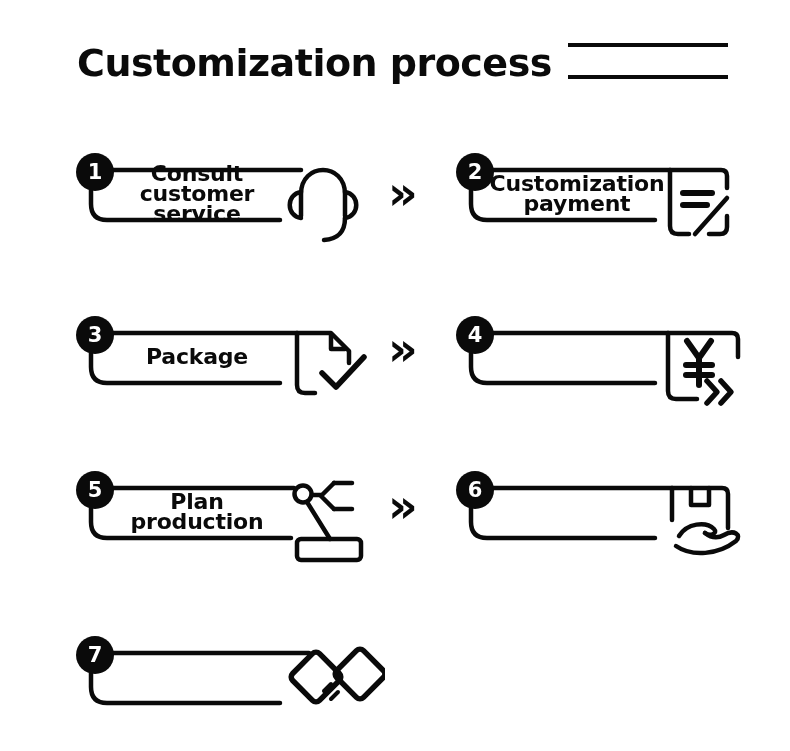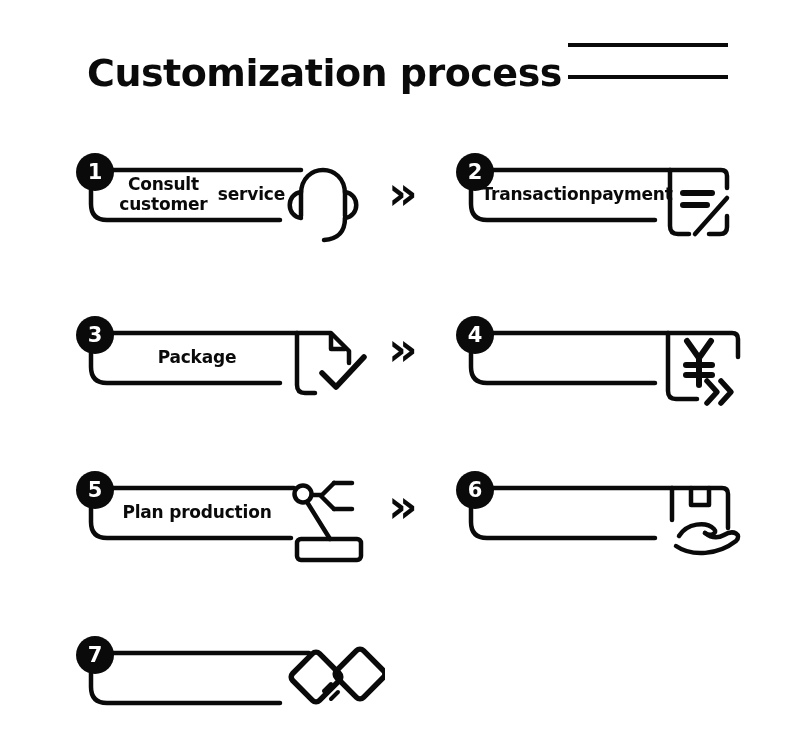--- a/index.html
+++ b/index.html
@@ -1,41 +1,41 @@
 <!DOCTYPE html>
 <html><head>
 <meta charset="utf-8">
 <style>
   html,body{margin:0;padding:0;background:#ffffff;}
   .canvas{
     position:relative;width:790px;height:751px;background:#ffffff;
     font-family:"DejaVu Sans","Liberation Sans",sans-serif;color:#0a0a0a;overflow:hidden;
   }
   .page-title{
-    position:absolute;left:70px;top:34px;margin:17px;
+    position:absolute;left:70px;top:34px;margin:7px;
     font-size:38px;font-weight:bold;letter-spacing:-0.5px;white-space:nowrap;
   }
   .tline{position:absolute;left:568px;width:160px;height:4px;background:#0a0a0a;}
   .tline.l1{top:43px}.tline.l2{top:75px}
 
   .step{position:absolute;width:310px;height:120px;}
   .step svg{position:absolute;left:0;top:0;width:310px;height:120px;}
   .ln{fill:none;stroke:#0a0a0a;stroke-width:4.5;stroke-linecap:round;stroke-linejoin:round;}
   .thick{stroke-width:6px;}
   .mid{stroke-width:5.5px;}
   .thin{stroke-width:4px;}
   .badge{
     position:absolute;left:1px;top:5px;width:38px;height:38px;border-radius:50%;
     background:#0a0a0a;color:#ffffff;display:flex;align-items:center;justify-content:center;
     font-size:21px;font-weight:bold;
   }
   .step-label{
     position:absolute;left:34px;top:20px;width:176px;height:52px;
-    display:flex;align-items:center;justify-content:center;
-    text-align:center;font-size:17px;font-weight:bold;line-height:20px;letter-spacing:-0.2px;
+    display:flex;flex-direction:column;align-items:center;justify-content:center;
+    text-align:center;font-size:22px;font-weight:bold;line-height:20px;letter-spacing:-0.2px;
   }
   .flow-arrow{
     position:absolute;left:388px;font-size:46px;font-weight:bold;line-height:1;color:#0a0a0a;
   }
   .fa1{top:170px}.fa2{top:326px}.fa3{top:483px}
 </style>
 </head>
 <body>
 
 <div class="canvas">
@@ -74,21 +74,21 @@
         <path class="ln thick" d="M 228 45 H 257"></path>
         <path class="ln thick" d="M 228 57 H 252"></path>
         <path class="ln" d="M 240 86 L 272 50"></path>
         <path class="ln" d="M 254 86 H 265 Q 272 86 272 79 V 68"></path>
       </g>
     </svg>
     <div class="badge">
         <span>2</span>
       </div>
     <div class="step-label">
-      <div>Transaction</div>
+      <div>Customization</div>
       <div>payment</div>
     </div>
   </div>
 
   <div class="step" style="left:75px;top:311px">
     <svg viewBox="0 0 310 120">
       <path class="ln" d="M 20 22 H 222"></path>
       <path class="ln" d="M 16 40 V 56 Q 16 72 32 72 H 205"></path>
       <g>
         <path class="ln" d="M 222 22 V 74 Q 222 82 230 82 H 240"></path>

